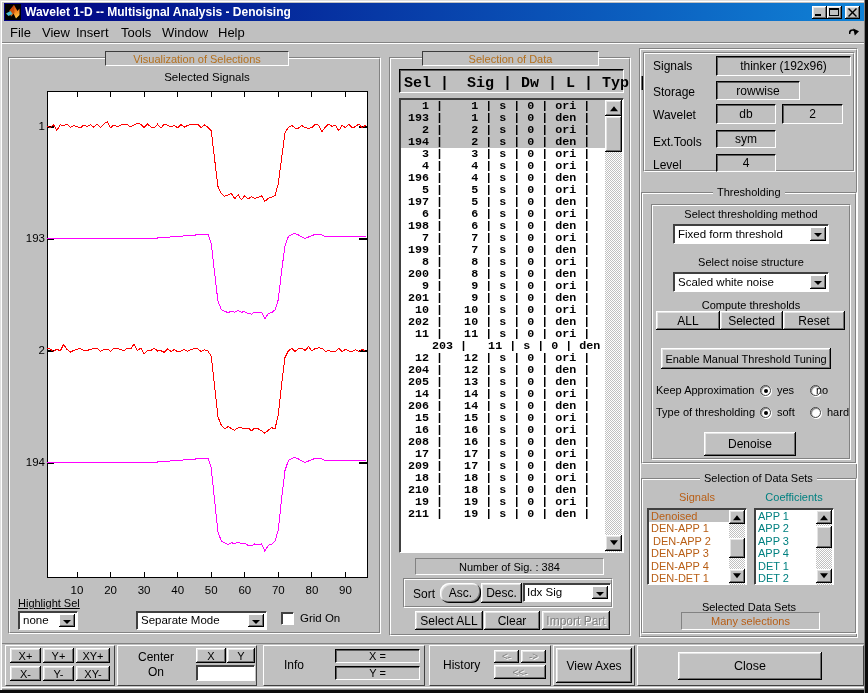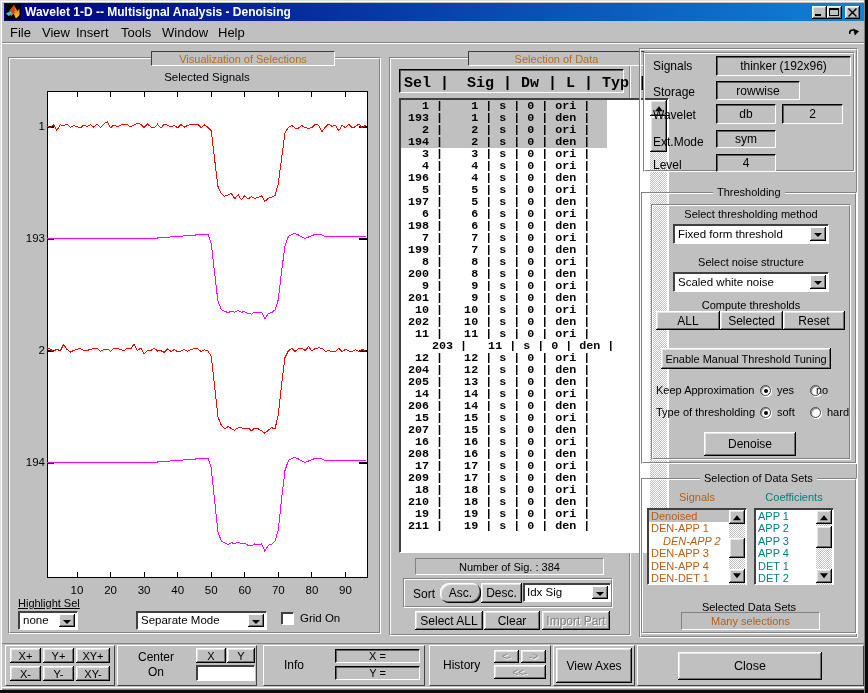--- a/index.html
+++ b/index.html
@@ -1,20 +1,20 @@
 <!DOCTYPE html>
 <html><head><meta charset="utf-8"><style>
 * { margin:0; padding:0; box-sizing:border-box; }
 html,body { width:868px; height:693px; overflow:hidden; }
 body { background:#c0c0c0; font-family:"Liberation Sans", sans-serif; font-size:12px; color:#000; position:relative; }
 .abs { position:absolute; }
 .etch { position:absolute; border:1px solid; border-color:#828282 #fff #fff #828282; }
 .etch::before { content:""; position:absolute; inset:0; border:1px solid; border-color:#fff #828282 #828282 #fff; }
 .rpanel { position:absolute; border:1px solid; border-color:#fff #404040 #404040 #fff; }
-.tab { position:absolute; background:#c0c0c0; border:1px solid; border-color:#3c3c3c #fff #fff #3c3c3c; color:#b4701e; text-align:center;margin-left:46px; }
+.tab { position:absolute; background:#c0c0c0; border:1px solid; border-color:#3c3c3c #fff #fff #3c3c3c; color:#b4701e; text-align:center; }
 .btn { position:absolute; background:#c0c0c0; box-shadow: inset -1px -1px 0 #000, inset 1px 1px 0 #fff, inset -2px -2px 0 #6e6e6e, inset 2px 2px 0 #e4e4e4; text-align:center; }
 .sunkg { position:absolute; background:#c0c0c0; border:1px solid; border-color:#000 #fff #fff #000; box-shadow: inset 1px 1px 0 #5c5c5c; text-align:center; }
 .whitebox { position:absolute; background:#fff; border:1px solid; border-color:#404040 #fff #fff #404040; box-shadow: inset 1px 1px 0 #404040; }
 .thin-sunk { position:absolute; background:#c0c0c0; border:1px solid; border-color:#828282 #fff #fff #828282; text-align:center; }
 .vcent { display:flex; align-items:center; justify-content:center; }
 .ddarrow { position:absolute; right:2px; top:2px; bottom:2px; width:16px; background:#c0c0c0; box-shadow: inset -1px -1px 0 #000, inset 1px 1px 0 #fff, inset -2px -2px 0 #6e6e6e; }
 .ddarrow::after { content:""; position:absolute; left:4px; top:6px; border:4px solid transparent; border-top:4px solid #000; }
 .dith { background-image: linear-gradient(45deg,#c0c0c0 25%,transparent 25%,transparent 75%,#c0c0c0 75%), linear-gradient(45deg,#c0c0c0 25%,transparent 25%,transparent 75%,#c0c0c0 75%); background-size:2px 2px; background-position:0 0,1px 1px; background-color:#fff; }
 .sb { position:absolute; background:#c0c0c0; box-shadow: inset -1px -1px 0 #000, inset 1px 1px 0 #fff, inset -2px -2px 0 #6e6e6e, inset 2px 2px 0 #e4e4e4; }
 .arr-u { position:absolute; left:50%; top:50%; transform:translate(-50%,-65%); border:4px solid transparent; border-bottom:5px solid #000; }
@@ -134,21 +134,21 @@
     <span class="ddarrow"></span>
   </div>
 <div class="whitebox" style="left:281px;top:612px;width:13px;height:13px;"></div>
 <div class="abs" style="left:300px;top:612px;font-size:11.5px;">Grid On</div>
 
 <div class="etch" style="left:389px;top:57px;width:242px;height:579px;"></div>
 <div class="tab" style="left:422px;top:51px;width:177px;height:15px;line-height:14px;font-size:11px;">Selection of Data</div>
 <div class="sunkg mono" style="left:399px;top:69px;width:225px;height:24px;font-weight:bold;font-size:15px;text-align:left;">
     <span class="abs" style="left:4px;top:5px;white-space:pre;">Sel |  Sig | Dw | L | Typ |</span>
   </div>
-<div class="whitebox mono" style="left:399px;top:98px;width:270px;height:455px;font-weight:bold;font-size:11.7px;line-height:12px;overflow:hidden;">
+<div class="whitebox mono" style="left:399px;top:98px;width:225px;height:455px;font-weight:bold;font-size:11.7px;line-height:12px;overflow:hidden;">
 <div class="abs" style="left:1px;top:1px;width:206px;">
       <div class="hl" style="white-space:pre;height:12px;">   1 |    1 | s | 0 | ori |</div>
       <div class="hl" style="white-space:pre;height:12px;"> 193 |    1 | s | 0 | den |</div>
       <div class="hl" style="white-space:pre;height:12px;">   2 |    2 | s | 0 | ori |</div>
       <div class="hl" style="white-space:pre;height:12px;"> 194 |    2 | s | 0 | den |</div>
       <div style="white-space:pre;height:12px;">   3 |    3 | s | 0 | ori |</div>
       <div style="white-space:pre;height:12px;">   4 |    4 | s | 0 | ori |</div>
       <div style="white-space:pre;height:12px;"> 196 |    4 | s | 0 | den |</div>
       <div style="white-space:pre;height:12px;">   5 |    5 | s | 0 | ori |</div>
       <div style="white-space:pre;height:12px;"> 197 |    5 | s | 0 | den |</div>
@@ -163,21 +163,20 @@
       <div style="white-space:pre;height:12px;">  10 |   10 | s | 0 | ori |</div>
       <div style="white-space:pre;height:12px;"> 202 |   10 | s | 0 | den |</div>
       <div style="white-space:pre;height:12px;">  11 |   11 | s | 0 | ori |</div>
       <div style="white-space:pre;height:12px;margin-left:24px;"> 203 |   11 | s | 0 | den |</div>
       <div style="white-space:pre;height:12px;">  12 |   12 | s | 0 | ori |</div>
       <div style="white-space:pre;height:12px;"> 204 |   12 | s | 0 | den |</div>
       <div style="white-space:pre;height:12px;"> 205 |   13 | s | 0 | den |</div>
       <div style="white-space:pre;height:12px;">  14 |   14 | s | 0 | ori |</div>
       <div style="white-space:pre;height:12px;"> 206 |   14 | s | 0 | den |</div>
       <div style="white-space:pre;height:12px;">  15 |   15 | s | 0 | ori |</div>
-      <div style="white-space:pre;height:12px;"> 207 |   15 | s | 0 | den |</div>
       <div style="white-space:pre;height:12px;">  16 |   16 | s | 0 | ori |</div>
       <div style="white-space:pre;height:12px;"> 208 |   16 | s | 0 | den |</div>
       <div style="white-space:pre;height:12px;">  17 |   17 | s | 0 | ori |</div>
       <div style="white-space:pre;height:12px;"> 209 |   17 | s | 0 | den |</div>
       <div style="white-space:pre;height:12px;">  18 |   18 | s | 0 | ori |</div>
       <div style="white-space:pre;height:12px;"> 210 |   18 | s | 0 | den |</div>
       <div style="white-space:pre;height:12px;">  19 |   19 | s | 0 | ori |</div>
       <div style="white-space:pre;height:12px;"> 211 |   19 | s | 0 | den |</div>
     </div>
 <div class="abs dith" style="right:1px;top:1px;width:17px;height:453px;"></div>
@@ -204,21 +203,21 @@
 
 <div class="etch" style="left:639px;top:48px;width:219px;height:590px;"></div>
 <div class="etch" style="left:643px;top:52px;width:212px;height:120px;"></div>
 <div class="abs" style="left:653px;top:59px;">Signals</div>
 <div class="sunkg vcent" style="left:716px;top:56px;width:135px;height:20px;">thinker (192x96)</div>
 <div class="abs" style="left:653px;top:85px;">Storage</div>
 <div class="sunkg vcent" style="left:716px;top:81px;width:84px;height:19px;">rowwise</div>
 <div class="abs" style="left:653px;top:108px;">Wavelet</div>
 <div class="sunkg vcent" style="left:716px;top:104px;width:60px;height:20px;">db</div>
 <div class="sunkg vcent" style="left:782px;top:104px;width:61px;height:20px;">2</div>
-<div class="abs" style="left:653px;top:135px;">Ext.Mode</div>
+<div class="abs" style="left:653px;top:135px;">Ext.Tools</div>
 <div class="sunkg vcent" style="left:716px;top:130px;width:60px;height:18px;">sym</div>
 <div class="abs" style="left:653px;top:158px;">Level</div>
 <div class="sunkg vcent" style="left:716px;top:154px;width:60px;height:18px;">4</div>
 
 <div class="etch" style="left:641px;top:192px;width:216px;height:272px;"></div>
 <div class="abs f11" style="left:713px;top:186px;background:#c0c0c0;padding:0 4px;">Thresholding</div>
 <div class="etch" style="left:651px;top:204px;width:200px;height:256px;"></div>
 <div class="abs f11" style="left:661px;top:208px;width:180px;text-align:center;">Select thresholding method</div>
 <div class="whitebox" style="left:673px;top:224px;width:156px;height:20px;font-size:11.5px;">
     <span class="abs" style="left:4px;top:3px;">Fixed form threshold</span>
@@ -247,21 +246,21 @@
 <div class="btn vcent" style="left:704px;top:432px;width:92px;height:24px;">Denoise</div>
 
 <div class="etch" style="left:641px;top:478px;width:216px;height:156px;"></div>
 <div class="abs f11" style="left:700px;top:472px;background:#c0c0c0;padding:0 4px;">Selection of Data Sets</div>
 <div class="abs f11" style="left:647px;top:491px;width:100px;text-align:center;color:#b85e15;">Signals</div>
 <div class="abs f11" style="left:754px;top:491px;width:80px;text-align:center;color:#008080;">Coefficients</div>
 <div class="whitebox f11" style="left:647px;top:508px;width:100px;height:77px;color:#b85e15;line-height:12.4px;">
 <div class="abs" style="left:1px;top:1px;width:82px;">
       <div style="background:#c0c0c0;padding-left:2px;">Denoised</div>
       <div style="padding-left:2px;">DEN-APP 1</div>
-      <div style="padding-left:14px;font-style:italic;">DEN-APP 2</div>
+      <div style="padding-left:4px;">DEN-APP 2</div>
       <div style="padding-left:2px;">DEN-APP 3</div>
       <div style="padding-left:2px;">DEN-APP 4</div>
       <div style="padding-left:2px;">DEN-DET 1</div>
     </div>
 <div class="abs dith" style="right:1px;top:1px;width:16px;height:75px;"></div>
 <div class="sb" style="right:1px;top:1px;width:16px;height:14px;">
       <span class="arr-u"></span>
     </div>
 <div class="sb" style="right:1px;top:29px;width:16px;height:20px;"></div>
 <div class="sb" style="right:1px;bottom:1px;width:16px;height:14px;">

